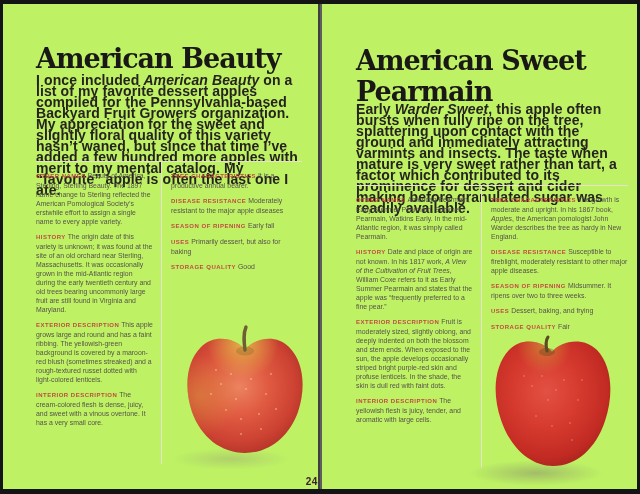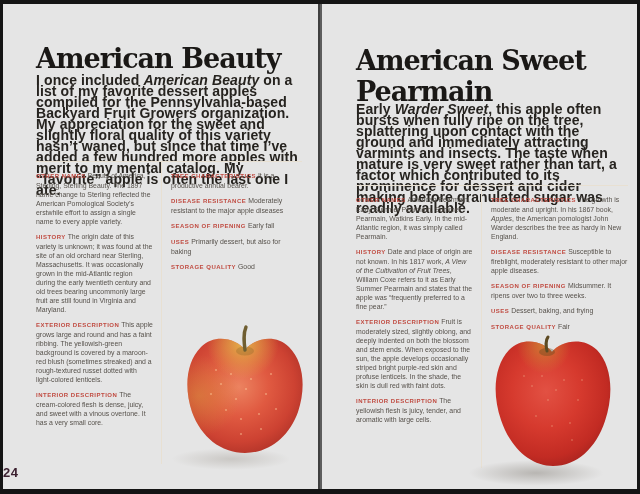--- a/index.html
+++ b/index.html
@@ -5,21 +5,21 @@
   html,body{margin:0;padding:0}
   body{
     width:640px;height:494px;position:relative;overflow:hidden;
     background:#161616;font-family:"Liberation Sans",sans-serif;
   }
   .spread{
     position:absolute;inset:0;display:flex;
     border:3px solid #141414;border-top-width:4px;border-bottom-width:5px;
     background:#fdfdfb;box-sizing:border-box;
   }
-  .page{position:relative;flex:1;background:#e5e5e5;overflow:hidden}
+  .page{position:relative;flex:1;background:#bef264;overflow:hidden}
   .page--left{border-right:2px solid #3f3f3f}
   .page--right{border-left:2px solid #5e5e5e}
 
   .title{
     position:absolute;font-family:"DejaVu Serif",serif;font-weight:700;
     font-size:27px;line-height:31px;letter-spacing:-1px;color:#1a1816;
   }
   .page--left .title{left:33px;top:21px;width:270px}
   .page--right .title{left:34px;top:23px;width:276px}
 
@@ -35,22 +35,22 @@
   .page--right .cols{left:34px;top:181px;width:272px;height:282px}
   .col{box-sizing:border-box}
   .col--1{width:125px;padding:9px 8px 0 0}
   .col--2{flex:1;border-left:1px solid #e8e0d2;padding:9px 0 0 9px}
 
   .entry{margin:0 0 6px 0;font-size:6.9px;line-height:9px;color:#56514b}
   .entry .lbl{color:#c04b41;font-weight:700;font-size:6px;letter-spacing:.5px}
   .entry em{font-style:italic}
 
   .pagenum{
-    position:absolute;bottom:9px;left:0;right:0;text-align:left;
-    font-weight:700;font-size:13px;color:#3c2130;letter-spacing:.6px;
+    position:absolute;bottom:2px;left:0;right:0;text-align:right;
+    font-weight:700;font-size:10px;color:#3c2130;letter-spacing:.6px;
   }
 
   .apple{position:absolute}
   .page--left .apple{left:178px;top:320px;width:128px;height:142px}
   .page--right .apple{left:168px;top:324px;width:128px;height:152px}
   .shadow{position:absolute;pointer-events:none}
   .shadow--l{left:168px;top:444px;width:120px;height:22px;
     background:radial-gradient(ellipse at center,rgba(140,132,122,.30),rgba(140,132,122,0) 70%)}
   .shadow--r{left:146px;top:456px;width:136px;height:26px;
     background:radial-gradient(ellipse at center,rgba(122,116,108,.42),rgba(122,116,108,0) 70%)}

